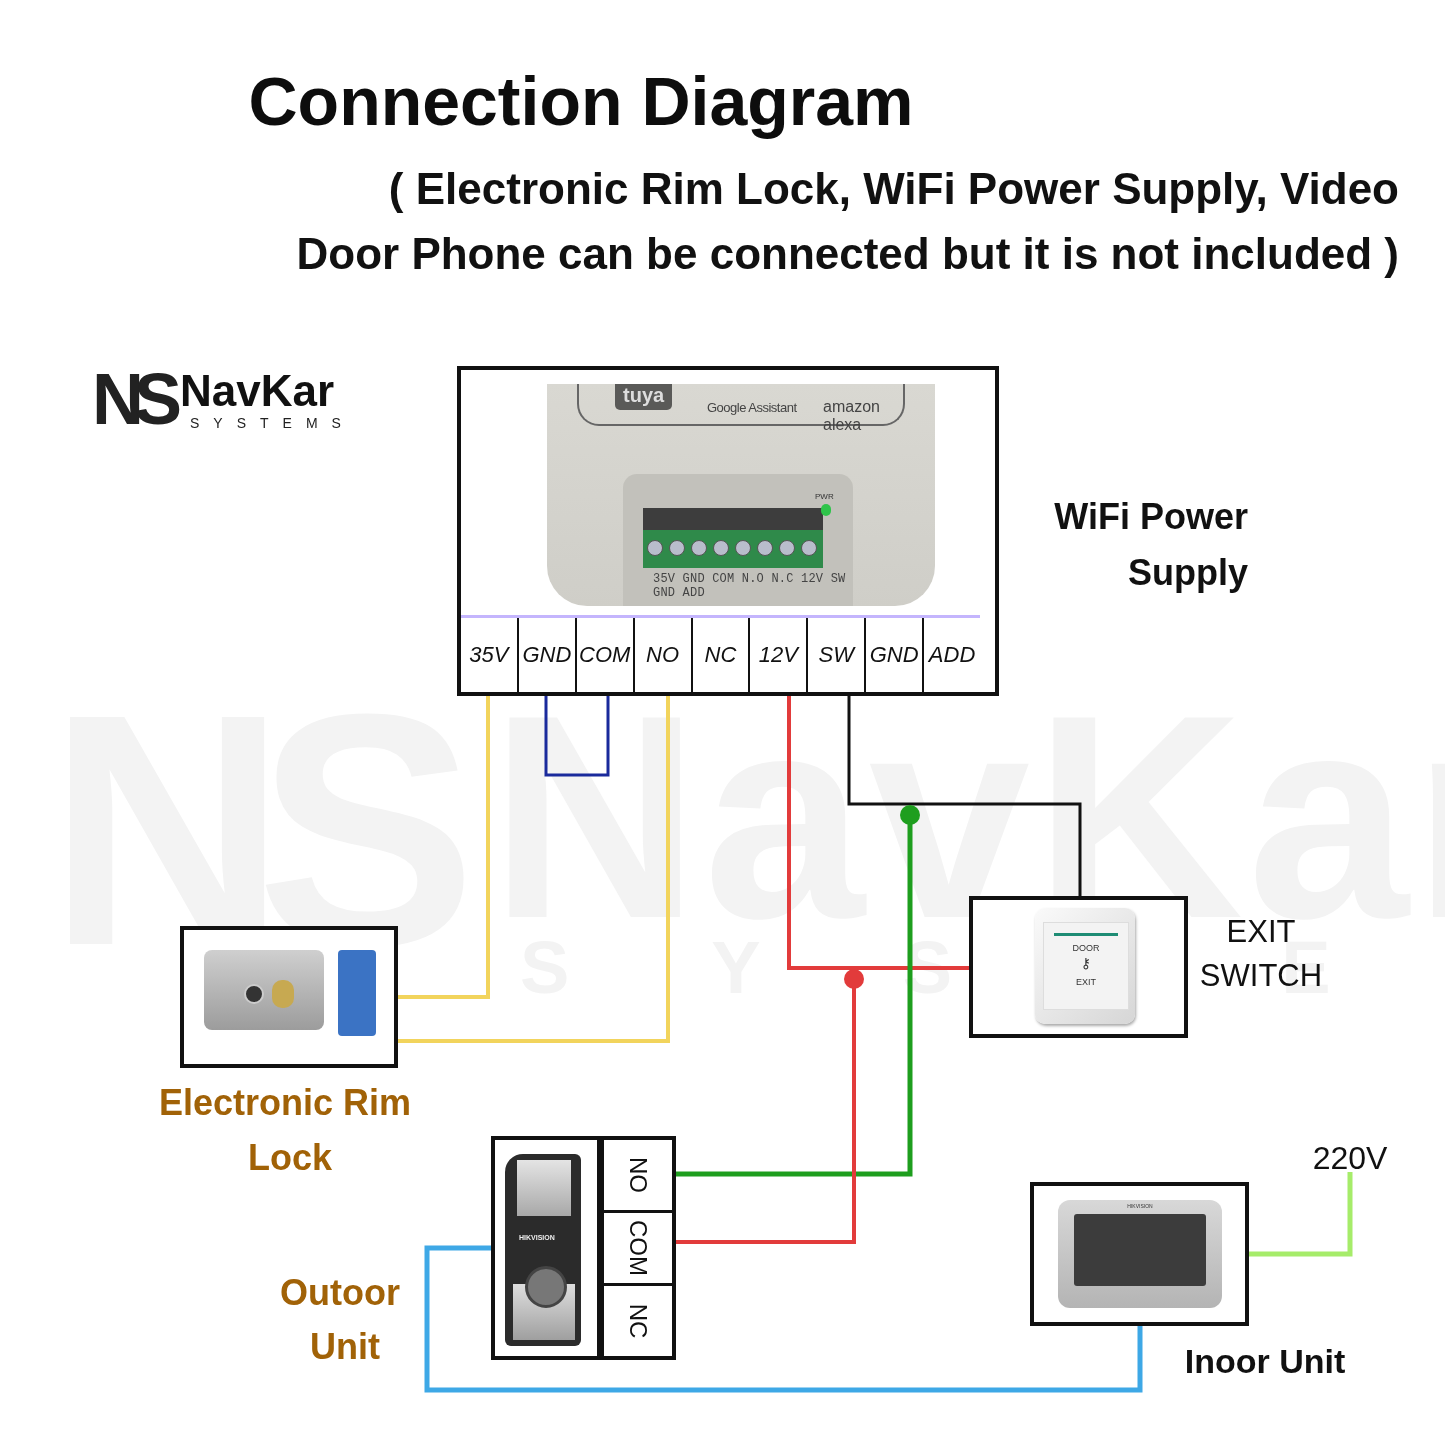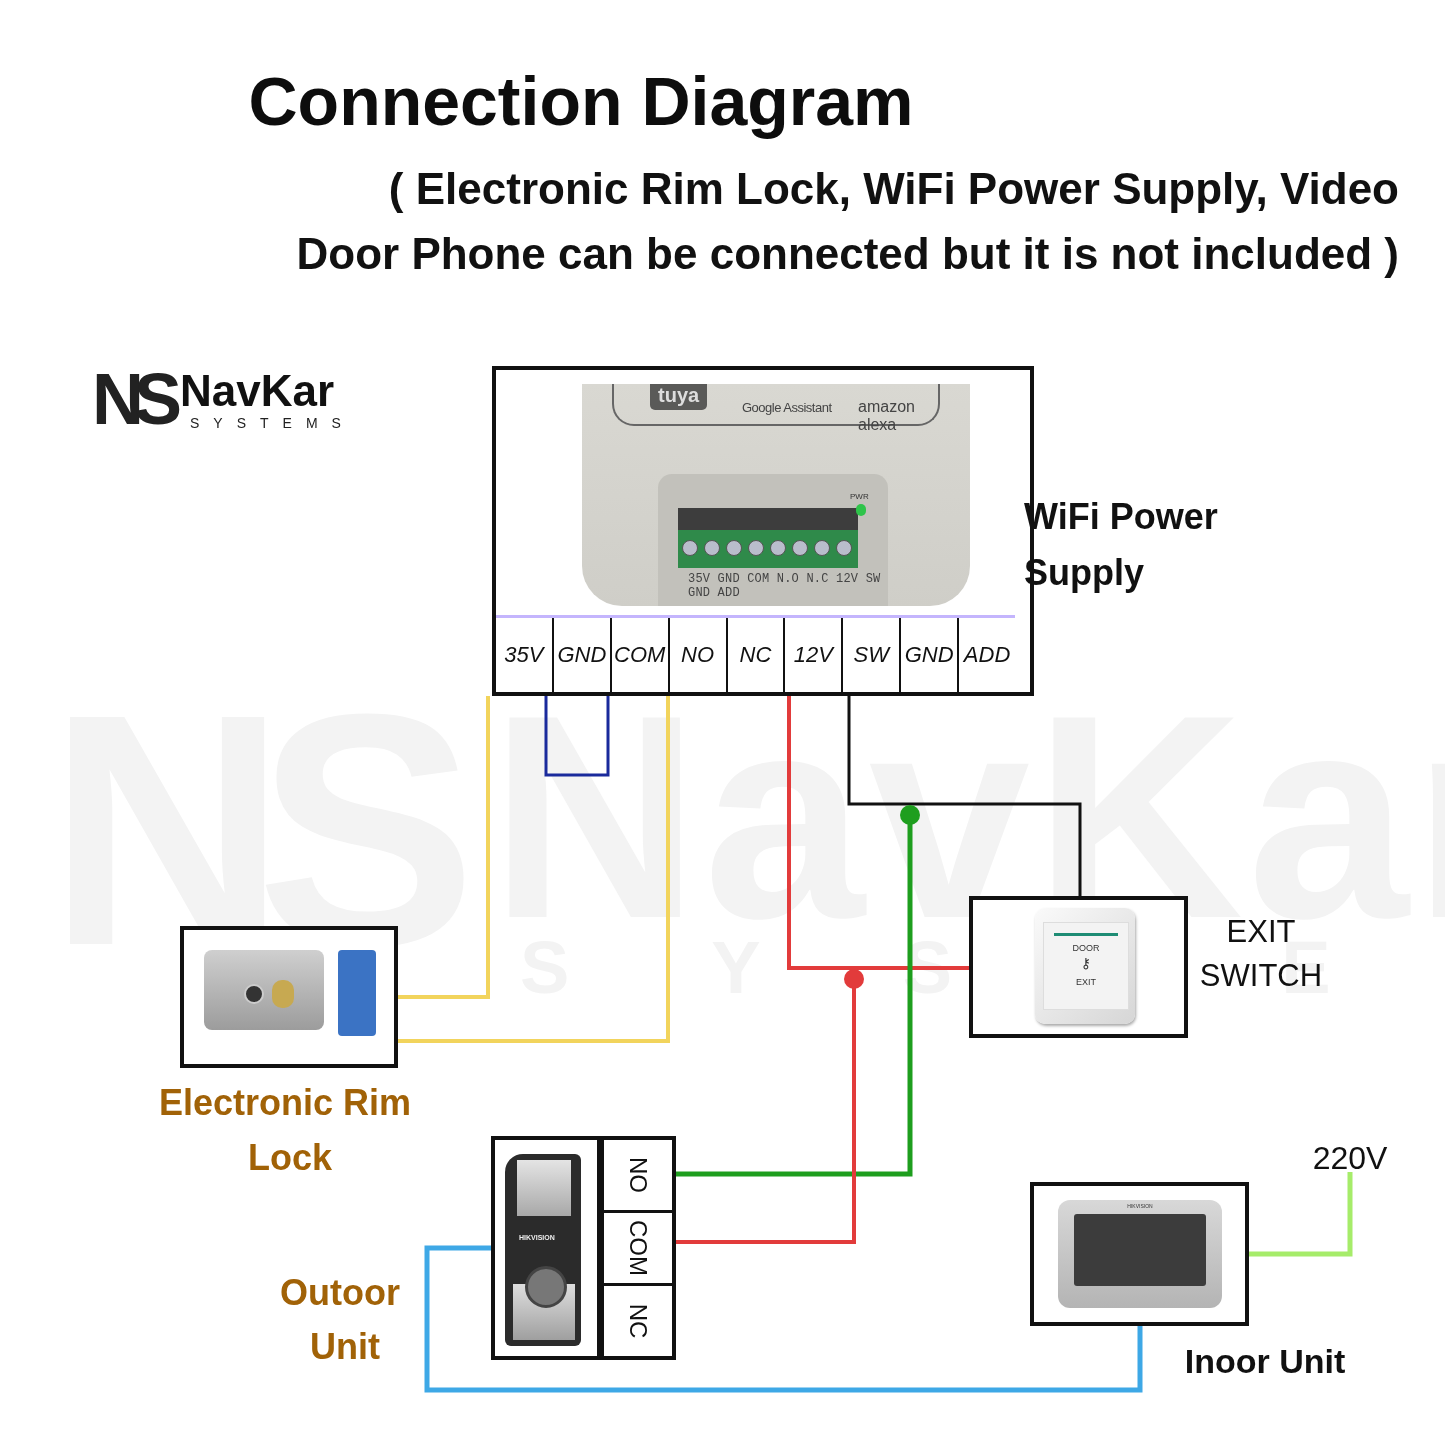--- a/index.html
+++ b/index.html
@@ -16,39 +16,39 @@
     .wm-name { left: 490px; top: 650px; font-size: 290px; letter-spacing: 4px; }
     .wm-sys { left: 520px; top: 925px; font-size: 74px; letter-spacing: 142px; }
 
     
     .logo-ns { left: 92px; top: 358px; font-family: "Liberation Sans", sans-serif; font-weight: 700; font-size: 72px; letter-spacing: -10px; color: #222; }
     .logo-name { left: 180px; top: 366px; font-family: "Liberation Sans", sans-serif; font-weight: 700; font-size: 44px; color: #111; }
     .logo-sys { left: 190px; top: 415px; font-family: "Liberation Sans", sans-serif; font-size: 14px; letter-spacing: 14px; color: #222; }
 
     
     .box { border: 4px solid #111; background: #fff; box-sizing: border-box; }
-    .psu { left: 457px; top: 366px; width: 542px; height: 330px; margin-left: 35px; }
+    .psu { left: 457px; top: 366px; width: 542px; height: 330px; }
     .term-row { position: absolute; left: 0; right: 15px; bottom: 0; height: 74px; border-top: 3px solid #c4b5fd; display: flex; font-style: italic; }
     .term { flex: 1; border-left: 2px solid #111; display: flex; align-items: center; justify-content: center; font-family: "Liberation Sans", sans-serif; font-size: 22px; font-weight: 400; color: #111; }
     .term:first-child { border-left: none; }
 
     .photo-psu { position: absolute; left: 86px; top: 14px; width: 388px; height: 222px; background: linear-gradient(#d9d8d2, #cfcec8); border-radius: 0 0 40px 40px; }
     .photo-label { position: absolute; left: 30px; top: 0; width: 324px; height: 40px; border: 2px solid #666; border-top: none; border-radius: 0 0 22px 22px; }
     .tuya { position: absolute; left: 36px; top: 0; padding: 0 8px; height: 26px; background: #5a5a58; color: #ddd; font-family: "Liberation Sans", sans-serif; font-weight: 700; font-size: 20px; border-radius: 0 0 5px 5px; }
     .ga { position: absolute; left: 128px; top: 16px; font-family: "Liberation Sans", sans-serif; font-size: 13px; color: #444; letter-spacing: -0.5px; }
     .alexa { position: absolute; left: 244px; top: 14px; font-family: "Liberation Sans", sans-serif; font-size: 16px; color: #444; }
     .slot { position: absolute; left: 76px; top: 90px; width: 230px; height: 132px; background: #c2c1bb; border-radius: 14px 14px 0 0; }
     .tblock { position: absolute; left: 20px; top: 34px; width: 180px; height: 60px; background: #3d3d3d; }
     .tgreen { position: absolute; left: 20px; top: 56px; width: 180px; height: 38px; background: #2f8a4a; }
     .screw { position: absolute; top: 66px; width: 14px; height: 14px; border-radius: 50%; background: #b9bdcc; border: 1px solid #555; }
     .led { position: absolute; left: 198px; top: 30px; width: 10px; height: 12px; background: #2ec44a; border-radius: 5px; }
     .tiny { position: absolute; left: 30px; top: 98px; font-family: "Liberation Mono", monospace; font-size: 12px; color: #444; letter-spacing: 0.2px; }
     .pwr { position: absolute; left: 192px; top: 18px; font-family: "Liberation Sans", sans-serif; font-size: 8px; color: #333; }
 
-    .psu-label { left: 1024px; width: 224px; text-align: left; font-family: "Liberation Sans", sans-serif; font-weight: 700; font-size: 36px; color: #111; }
+    .psu-label { left: 1024px; width: 224px; text-align: right; font-family: "Liberation Sans", sans-serif; font-weight: 700; font-size: 36px; color: #111; }
 
     .lockbox { left: 180px; top: 926px; width: 218px; height: 142px; }
     .lockimg { position: absolute; left: 20px; top: 20px; width: 120px; height: 80px; background: linear-gradient(#cfcfcf, #9c9c9c); border-radius: 8px; }
     .lockcyl { position: absolute; left: 68px; top: 30px; width: 22px; height: 28px; background: #c7a951; border-radius: 10px; }
     .lockknob { position: absolute; left: 40px; top: 34px; width: 16px; height: 16px; background: #333; border-radius: 50%; border: 2px solid #ccc; }
     .strike { position: absolute; left: 154px; top: 20px; width: 38px; height: 86px; background: #3b73c4; border-radius: 4px; }
 
     .exitbox { left: 969px; top: 896px; width: 219px; height: 142px; }
     .exitplate { position: absolute; left: 62px; top: 8px; width: 100px; height: 116px; background: linear-gradient(135deg, #fafafa, #d6d6d6); border-radius: 10px; box-shadow: 1px 2px 3px #aaa; }
     .exitinner { position: absolute; left: 8px; top: 14px; width: 84px; height: 86px; background: #f3f3f3; border: 1px solid #ddd; }

